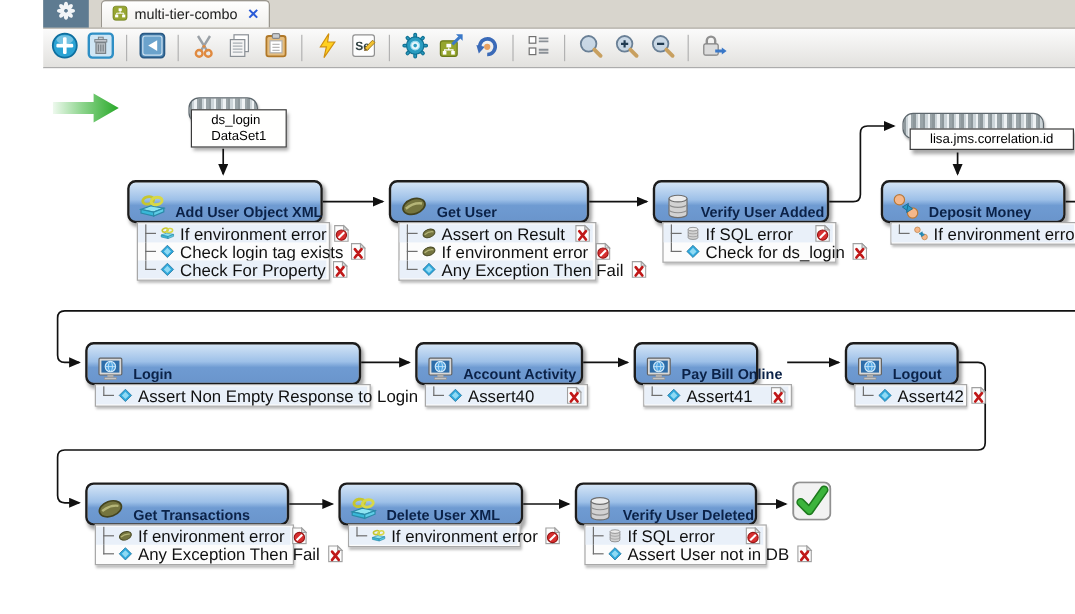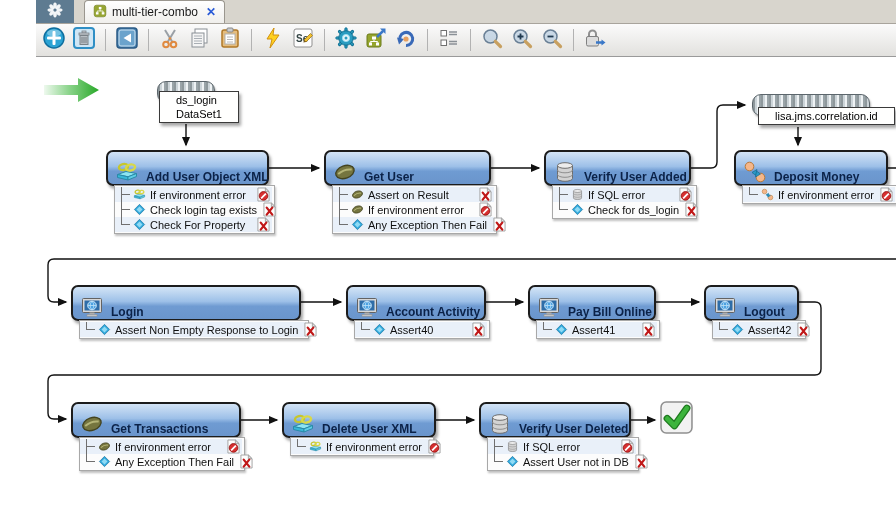--- a/index.html
+++ b/index.html
@@ -34,21 +34,21 @@
          background:linear-gradient(180deg,#d3e4f6 0%,#9dc0e8 45%,#6f9bd2 60%,#6a95cc 100%);
          box-shadow:2px 3px 3px rgba(0,0,0,.35);display:flex;align-items:flex-end;gap:7px;padding:0 7px;}
   .ntitle{font-size:12px;font-weight:bold;color:#0b2248;white-space:nowrap;}
   .nsub{position:absolute;left:8px;background:#fcfcfc;border:1px solid #a8a8a8;box-shadow:1px 2px 2px rgba(0,0,0,.25);
         padding:1px 2px 1px 0;}
   .srow{display:flex;align-items:center;height:15px;padding-left:18px;padding-right:2px;position:relative;white-space:nowrap;}
   .srow:nth-child(odd){background:#e9f0f9;}
   .srow::before{content:"";position:absolute;left:6px;top:0;bottom:0;border-left:1px solid #6f6f6f;}
   .srow:last-child::before{bottom:50%;}
   .srow::after{content:"";position:absolute;left:6px;top:7px;width:9px;border-top:1px solid #6f6f6f;}
-  .slabel{font-size:11px;color:#101010;margin-left:4px;}
+  .slabel{font-size:14px;color:#101010;margin-left:4px;}
   .sbadge{margin-left:auto;display:flex;align-items:center;padding-left:6px;}
 
   .startmark{position:absolute;z-index:2;}
   .endmark{position:absolute;z-index:3;}
 </style>
 </head>
 <body>
 
 <div class="screen">
 
@@ -533,21 +533,21 @@
               <svg width="13" height="15" viewBox="0 0 14 16">
                 <path d="M1 1 h8 l4 4 v10 h-12 Z" fill="#fdfdfd" stroke="#a0a0a0"></path>
                 <path d="M9 1 l4 4 h-4 Z" fill="#e2e2e2" stroke="#a0a0a0"></path>
                 <path d="M4 6 L10 13.5 M10 6 L4 13.5" stroke="#c01818" stroke-width="2.4" stroke-linecap="round"></path>
               </svg>
             </span>
     </div>
         </div>
   </div>
   <div class="node" style="left:492px;top:228px">
-    <div class="nhead" style="width:128px">
+    <div class="nhead" style="width:104px">
       <span style="display:flex">
             <svg width="24" height="24" viewBox="0 0 24 24">
               <rect x="2.5" y="3.5" width="19" height="14" rx="1" fill="#d8d8d8" stroke="#636363"></rect>
               <rect x="4.5" y="5.5" width="15" height="10" fill="#2e6da8"></rect>
               <circle cx="12" cy="10.5" r="4.3" fill="#4aa0e0" stroke="#cfe8fa"></circle>
               <path d="M7.7 10.5 h8.6 M12 6.2 a6,6 0 0 1 0,8.6 M12 6.2 a6,6 0 0 0 0,8.6" stroke="#bfe2f8" stroke-width=".8" fill="none"></path>
               <rect x="9.5" y="17.5" width="5" height="2" fill="#aeaeae"></rect>
               <rect x="7" y="19.5" width="10" height="1.8" fill="#c4c4c4" stroke="#8e8e8e" stroke-width=".5"></rect>
             </svg>
           </span>

